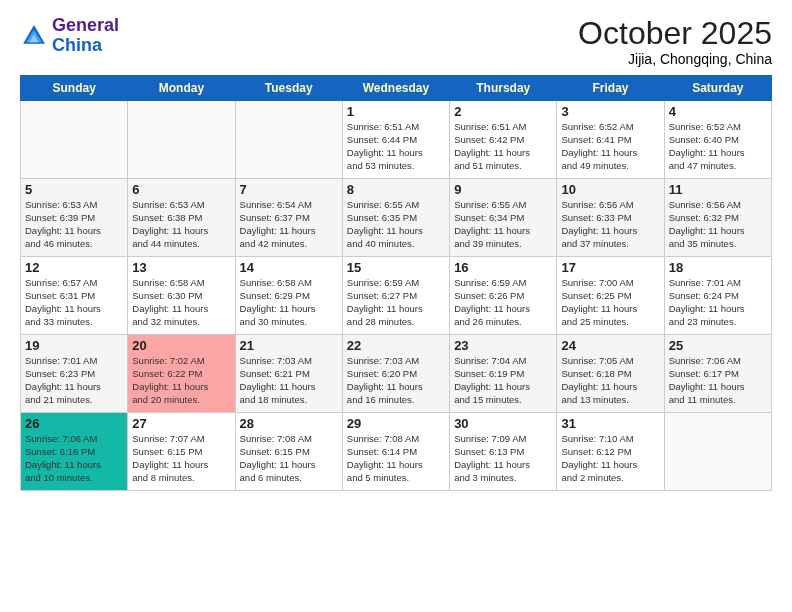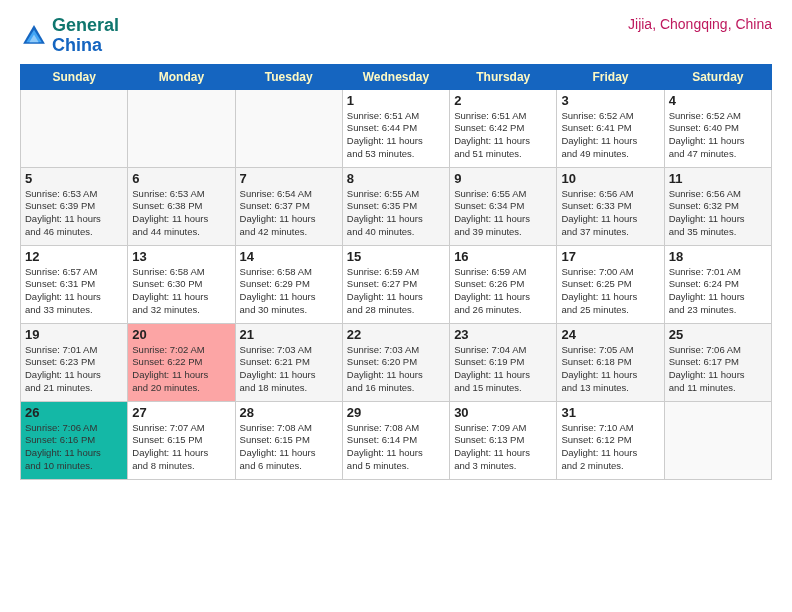--- a/index.html
+++ b/index.html
@@ -27,21 +27,21 @@
       gap: 4px;
     }
     .logo-text {
       display: flex;
       flex-direction: column;
       line-height: 1.1;
     }
     .logo-general {
       font-size: 18px;
       font-weight: bold;
-      color: #0f766e;
+      color: #4c1d95;
     }
     .logo-blue {
       font-size: 18px;
       font-weight: bold;
       color: #1565c0;
     }
     .logo-icon {
       width: 28px;
       height: 28px;
     }
@@ -49,21 +49,21 @@
       text-align: right;
     }
     .month-title {
       font-size: 32px;
       font-weight: normal;
       color: #222;
       line-height: 1.1;
     }
     .subtitle {
       font-size: 14px;
-      color: #be185d;
+      color: #000000;
     }
     .calendar {
       width: 100%;
       border-collapse: collapse;
       border: 1px solid #ccc;
     }
     .calendar th {
       background: #1565c0;
       color: #fef9c3;
       font-size: 12px;
@@ -114,20 +114,21 @@
         <polygon points="18,4 32,28 4,28" fill="#1565c0"></polygon>
         <polygon points="18,10 28,26 8,26" fill="#42a5f5"></polygon>
         <polygon points="18,16 24,26 12,26" fill="#90caf9"></polygon>
       </svg>
       <div class="logo-text">
         <span class="logo-general">General</span>
         <span class="logo-blue">China</span>
       </div>
     </div>
     <div class="title-block">
+      <div class="month-title">October 2025</div>
       <div class="subtitle">Jijia, Chongqing, China</div>
     </div>
   </div>
 
   <table class="calendar">
     <thead>
       <tr>
       <th>Sunday</th>
           <th>Monday</th>
           <th>Tuesday</th>

